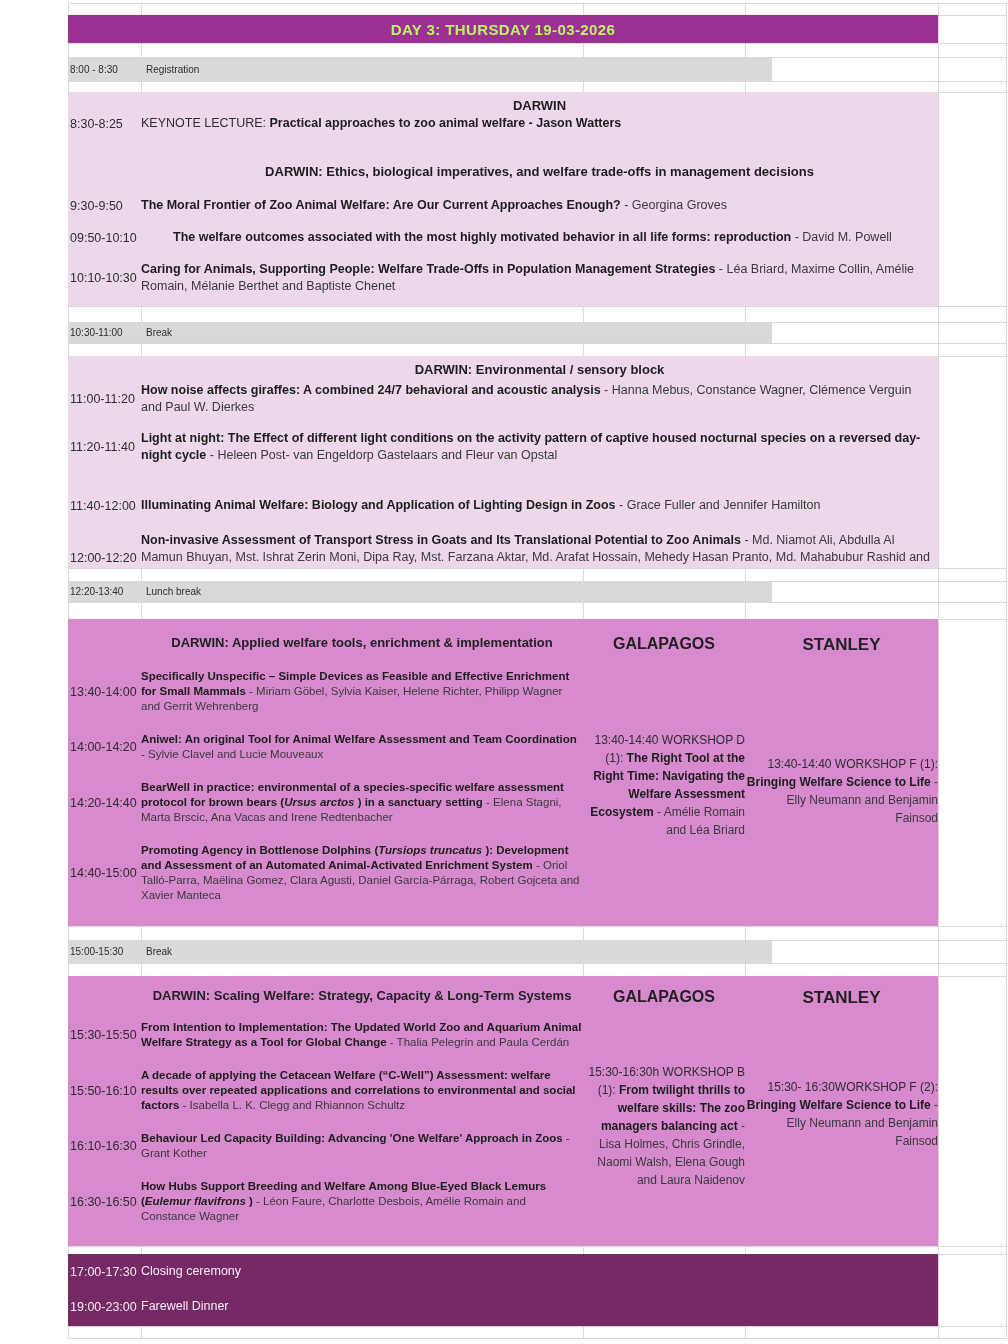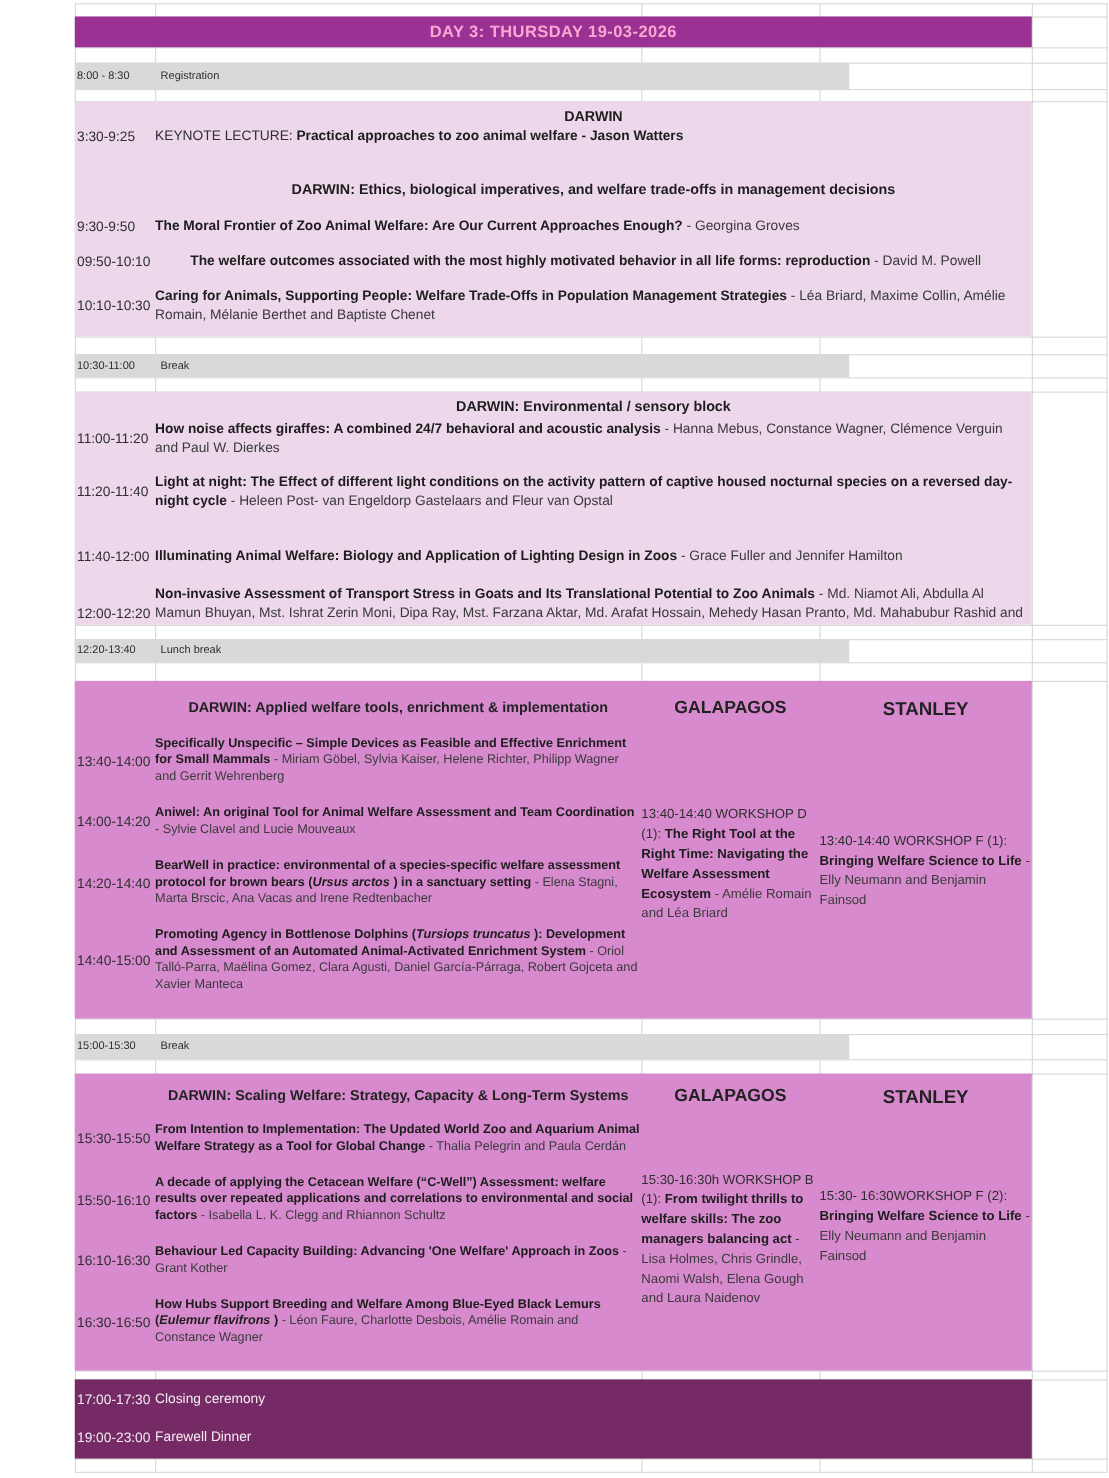--- a/index.html
+++ b/index.html
@@ -7,21 +7,21 @@
     position:relative;width:1008px;height:1344px;background:#ffffff;
     font-family:"Liberation Sans","DejaVu Sans",sans-serif;color:#222;
     overflow:hidden;
   }
   
   #grid .gv{position:absolute;top:3px;bottom:6px;width:1px;background:#d8d8d8;}
   #grid .gh{position:absolute;left:68px;right:1px;height:1px;background:#d8d8d8;}
 
   .daybar{
     position:absolute;left:68px;width:870px;top:15px;height:28px;
-    background:#9c3194;color:#f9a8d4;font-weight:bold;font-size:15px;
+    background:#9c3194;color:#bef264;font-weight:bold;font-size:15px;
     display:flex;align-items:center;justify-content:center;letter-spacing:.4px;
   }
   .grayrow{
     position:absolute;left:68px;width:704px;background:#d9d9d9;
     display:flex;align-items:center;font-size:10px;color:#2e2e2e;
   }
   .grayrow .time{width:73px;padding-left:2px;box-sizing:border-box;}
   .grayrow .lbl{padding-left:5px;}
 
   .block{position:absolute;left:68px;width:870px;box-sizing:border-box;overflow:hidden;}
@@ -38,21 +38,21 @@
 
   .row{display:flex;align-items:center;}
   .row .time{width:73px;flex:none;padding-left:2px;box-sizing:border-box;font-size:12.5px;color:#2e2e2e;}
   .row .txt{flex:1;padding-right:8px;font-size:12.5px;line-height:17px;}
   .narrow .row .txt{max-width:442px;font-size:11.5px;line-height:15px;padding-right:6px;}
   .b{font-weight:bold;color:#1d1d1d;}
   .i{font-style:italic;}
   .auth{color:#3a3a3a;}
   .pre{color:#2e2e2e;}
 
-  .ws{position:absolute;text-align:left;font-size:12px;line-height:18px;color:#2e2e2e;}
+  .ws{position:absolute;text-align:right;font-size:12px;line-height:18px;color:#2e2e2e;}
   .ws-gala{left:515px;width:162px;}
   .ws-stan{left:677px;width:193px;}
 
   .footerblk{
     position:absolute;left:68px;width:870px;top:1254px;height:72px;
     background:#752a66;color:#f4ecf2;overflow:hidden;
   }
   .footerblk .row .time{color:#f4ecf2;}
   .footerblk .row .txt{color:#f4ecf2;font-size:12.5px;}
 </style>
@@ -96,21 +96,21 @@
   </div>
 
   <div class="grayrow" style="top:57px;height:24px;">
     <div class="time">8:00 - 8:30</div>
     <div class="lbl">Registration</div>
   </div>
 
   <div class="block light" style="top:92px;height:214px;">
     <div class="room-hdr wrapC" style="padding-top:6px;">DARWIN</div>
     <div class="row" style="margin-top:2px;">
-      <div class="time">3:30-9:25</div>
+      <div class="time">8:30-8:25</div>
       <div class="txt"><span class="pre">KEYNOTE LECTURE: </span><span class="b">Practical approaches to zoo animal welfare - Jason Watters</span></div>
     </div>
     <div class="room-hdr wrapC" style="margin-top:32px;">DARWIN: Ethics, biological imperatives, and welfare trade-offs in management decisions</div>
 
     <div class="row" style="margin-top:18px;">
       <div class="time">9:30-9:50</div>
       <div class="txt"><span class="b">The Moral Frontier of Zoo Animal Welfare: Are Our Current Approaches Enough?</span><span class="auth"> - Georgina Groves</span></div>
     </div>
     <div class="row" style="margin-top:15px;gap:32px;">
       <div class="time">09:50-10:10</div>

